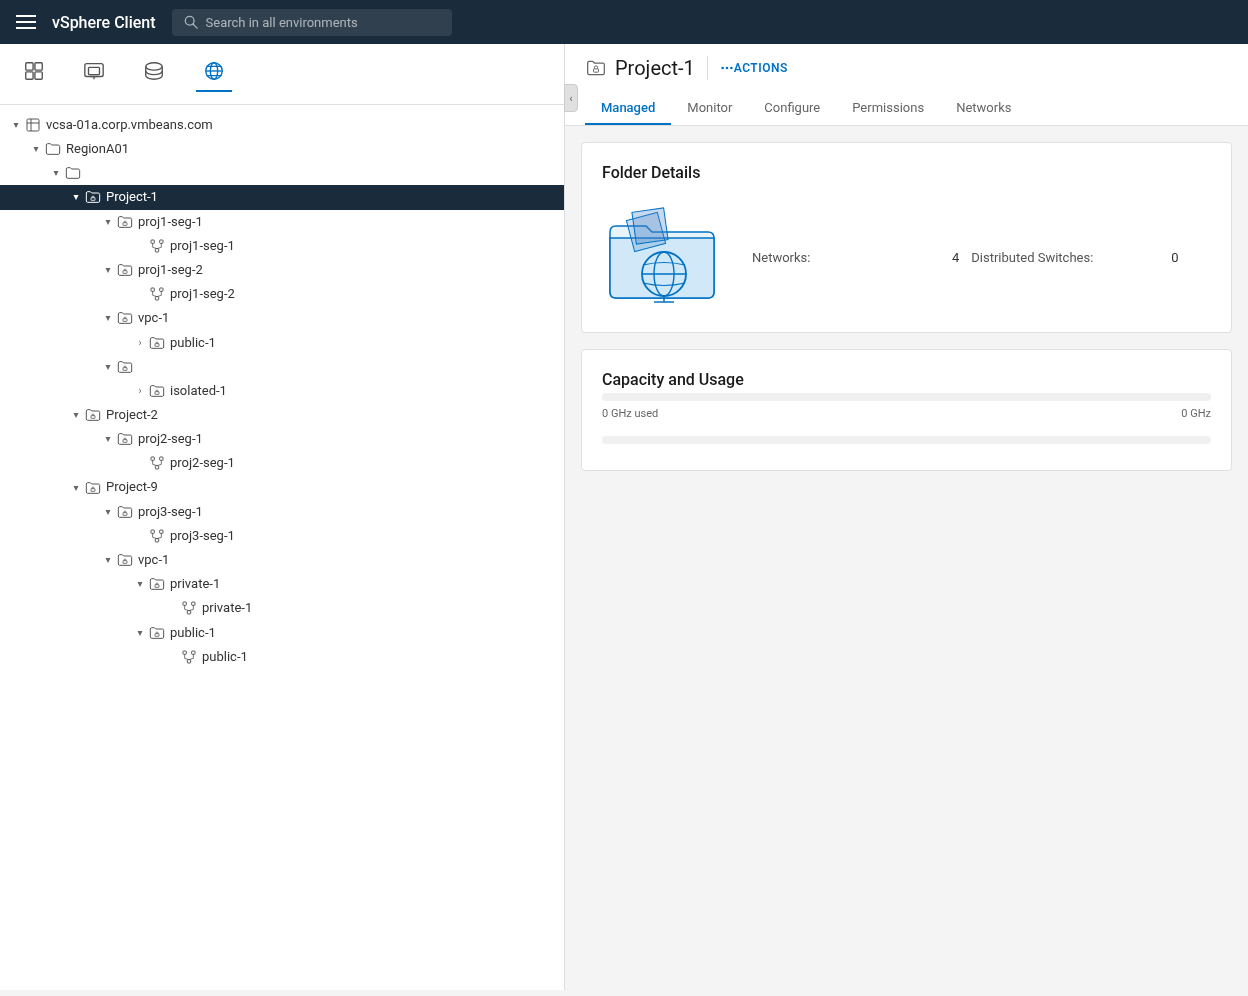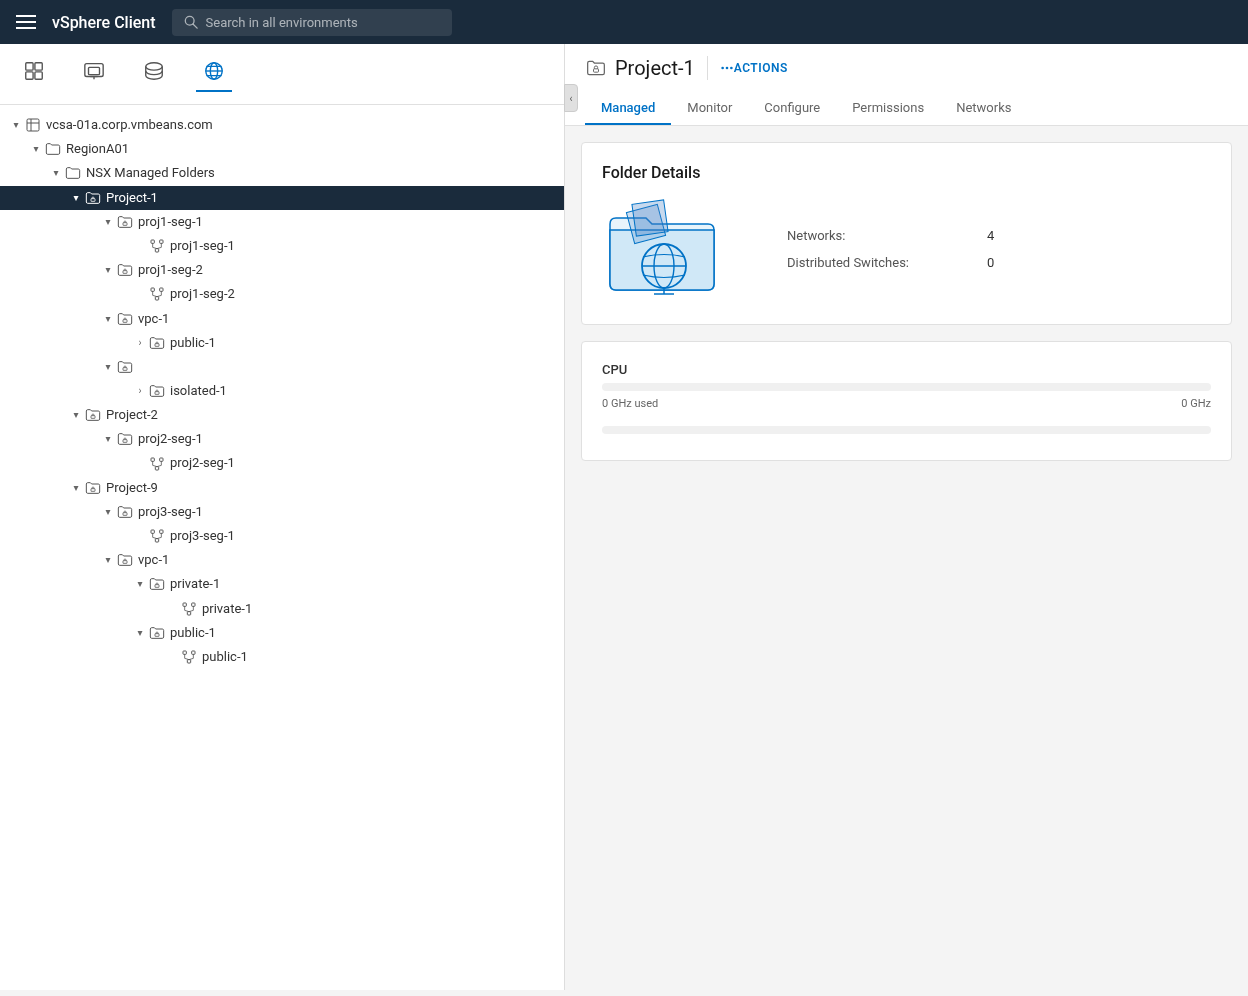--- a/index.html
+++ b/index.html
@@ -198,32 +198,32 @@
       background: white;
       border: 1px solid #e0e0e0;
       border-radius: 4px;
       padding: 20px;
       margin-bottom: 16px;
     }
     .card-title {
       font-size: 16px;
       font-weight: 500;
       color: #1a1a1a;
-      margin-bottom: 12px;
+      margin-bottom: 20px;
     }
     .folder-details-content {
       display: flex;
       align-items: center;
       gap: 30px;
     }
     .folder-icon-large {
       width: 120px; height: 110px;
       flex-shrink: 0;
     }
-    .folder-stats { display: flex; flex-direction: column; gap: 12px; margin-left: 35px; }
+    .folder-stats { display: flex; flex-direction: row; gap: 12px; }
     .stat-row {
       display: flex;
       align-items: center;
       gap: 40px;
     }
     .stat-label { color: #555; font-size: 13px; min-width: 160px; }
     .stat-value { color: #333; font-size: 13px; font-weight: 400; }
 
     
     .capacity-title { font-size: 16px; font-weight: 500; color: #1a1a1a; margin-bottom: 4px; }
@@ -332,21 +332,20 @@
           </span>
           <span class="tree-label">RegionA01</span>
         </div>
         <div class="tree-item" style="--indent: 48px;">
           <span class="tree-chevron">▾</span>
           <span class="tree-icon">
             <svg width="16" height="16" viewBox="0 0 24 24" fill="none" stroke="#555" stroke-width="1.5">
               <path d="M2 6c0-1.1.9-2 2-2h4l2 2h10c1.1 0 2 .9 2 2v10c0 1.1-.9 2-2 2H4c-1.1 0-2-.9-2-2V6z"></path>
             </svg>
           </span>
-          <span class="tree-label">NSX Managed Folders</span>
         </div>
         <div class="tree-item selected" style="--indent: 68px;">
           <span class="tree-chevron">▾</span>
           <span class="tree-icon">
             <svg width="16" height="16" viewBox="0 0 24 24" fill="none" stroke="#555" stroke-width="1.5">
               <path d="M2 6c0-1.1.9-2 2-2h4l2 2h10c1.1 0 2 .9 2 2v10c0 1.1-.9 2-2 2H4c-1.1 0-2-.9-2-2V6z"></path>
               <rect x="9" y="13" width="6" height="4" rx="0.5" stroke="#555" stroke-width="1.2"></rect>
               <path d="M10.5 13v-1a1.5 1.5 0 0 1 3 0v1" stroke="#555" stroke-width="1.1"></path>
             </svg>
           </span>
@@ -655,21 +654,21 @@
             </div>
             <div class="stat-row">
               <span class="stat-label">Distributed Switches:</span>
               <span class="stat-value">0</span>
             </div>
           </div>
         </div>
       </div>
 
       <div class="card">
-        <div class="metric-label">CPU</div>
+        <div class="capacity-title">Capacity and Usage</div>
         <div class="progress-bar-container">
           <div class="progress-bar-fill" style="width:0%"></div>
         </div>
         <div class="progress-labels">
           <span>0 GHz used</span>
           <span>0 GHz</span>
         </div>
         <div class="progress-bar-container">
           <div class="progress-bar-fill" style="width:0%"></div>
         </div>

